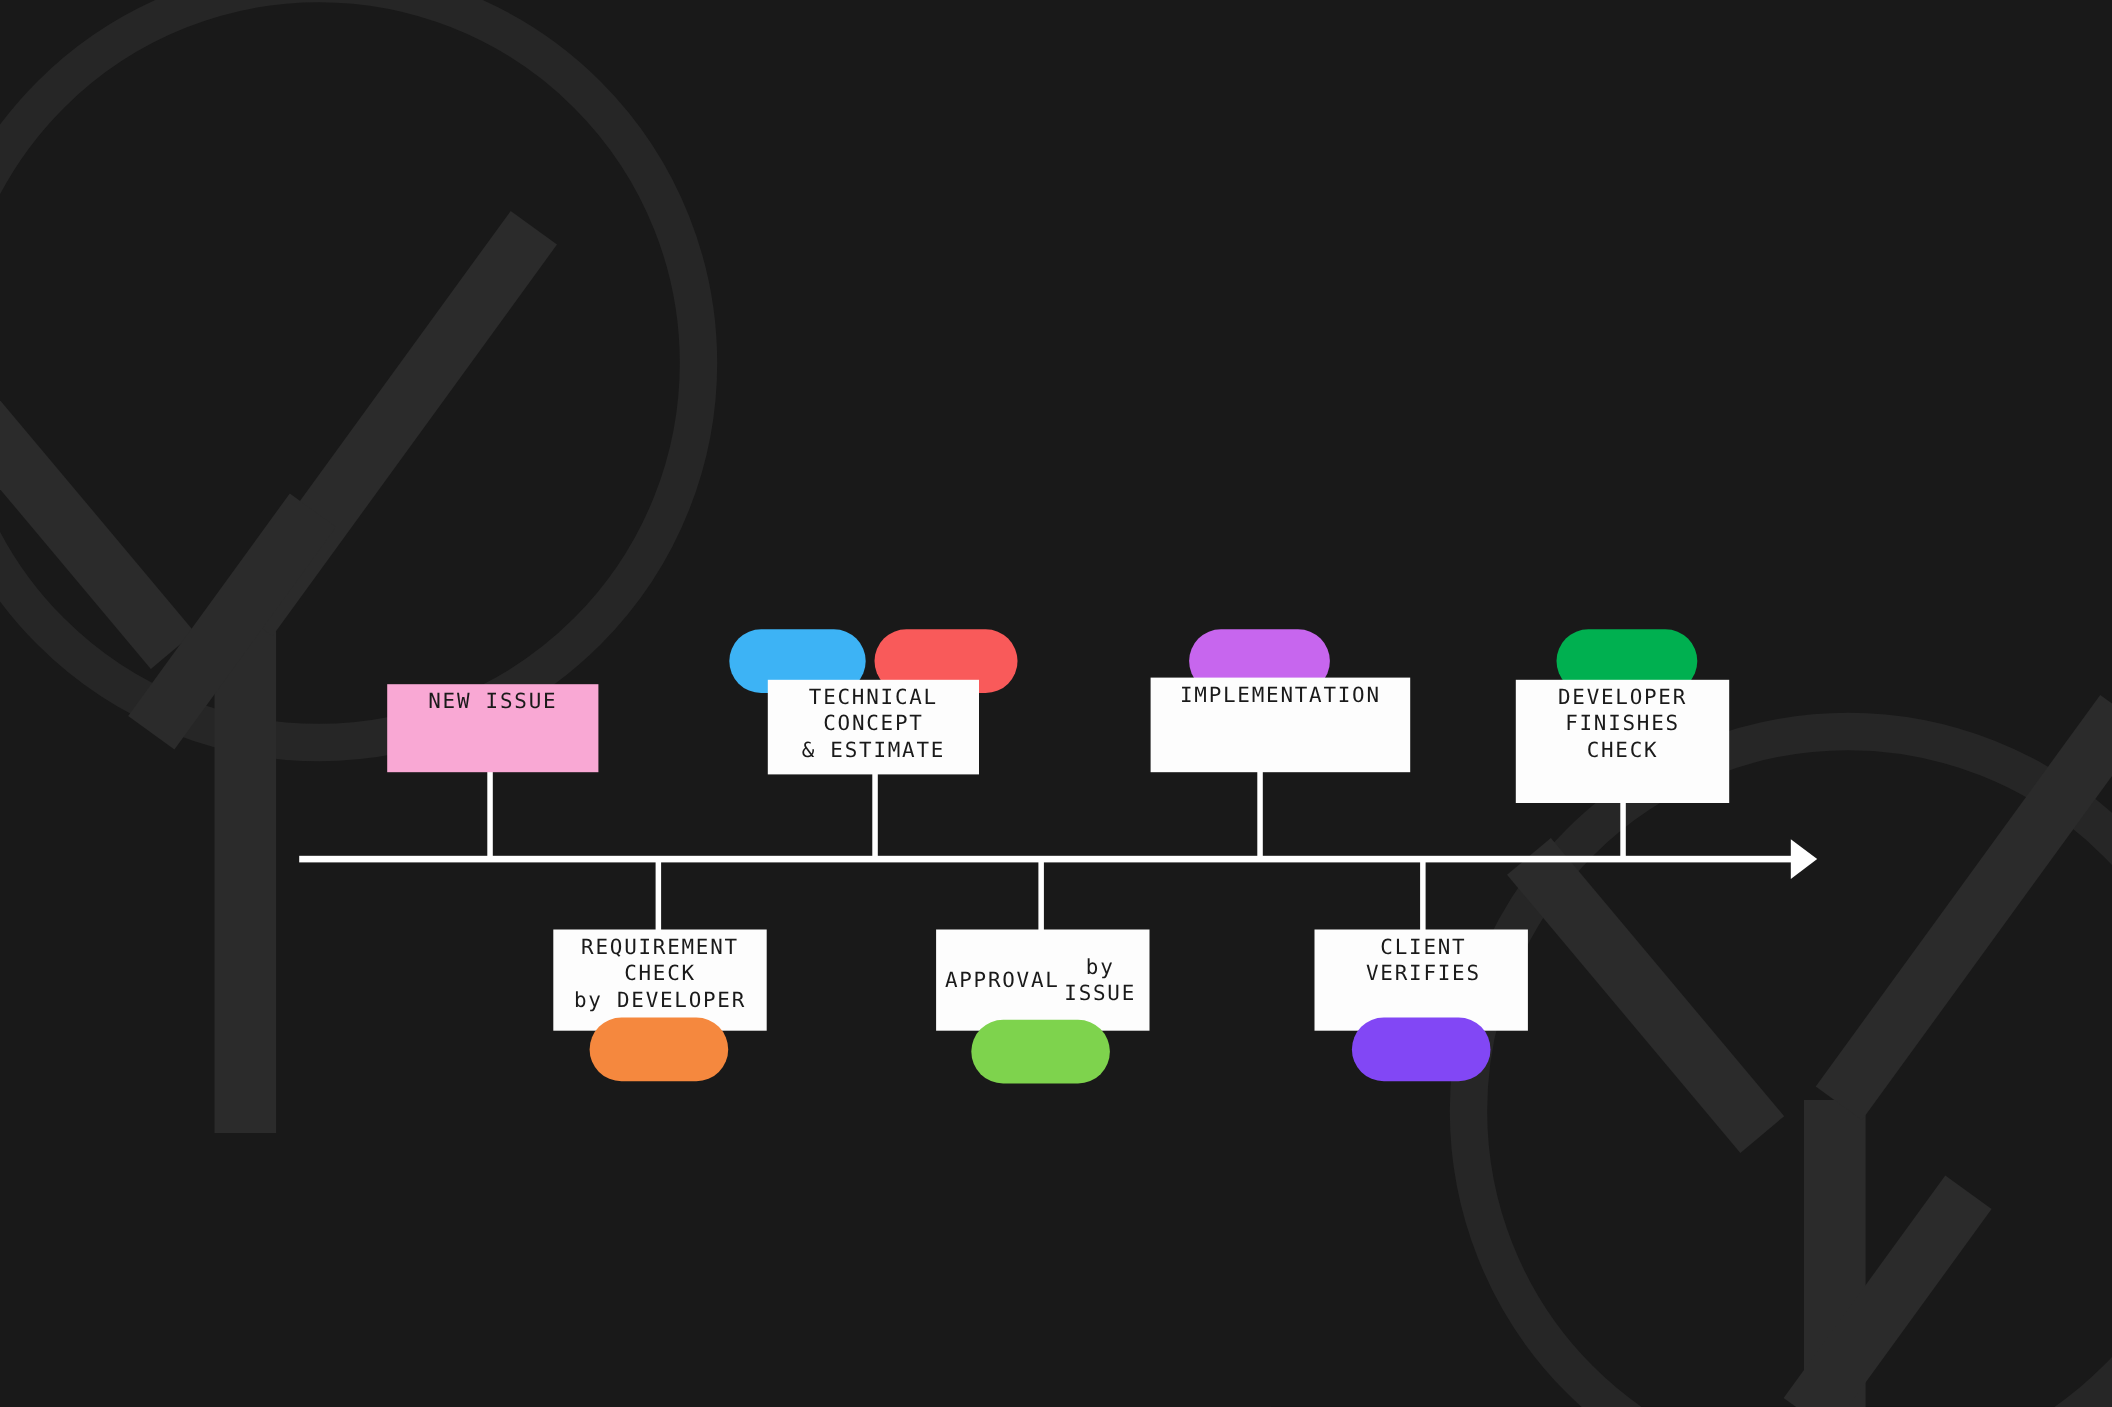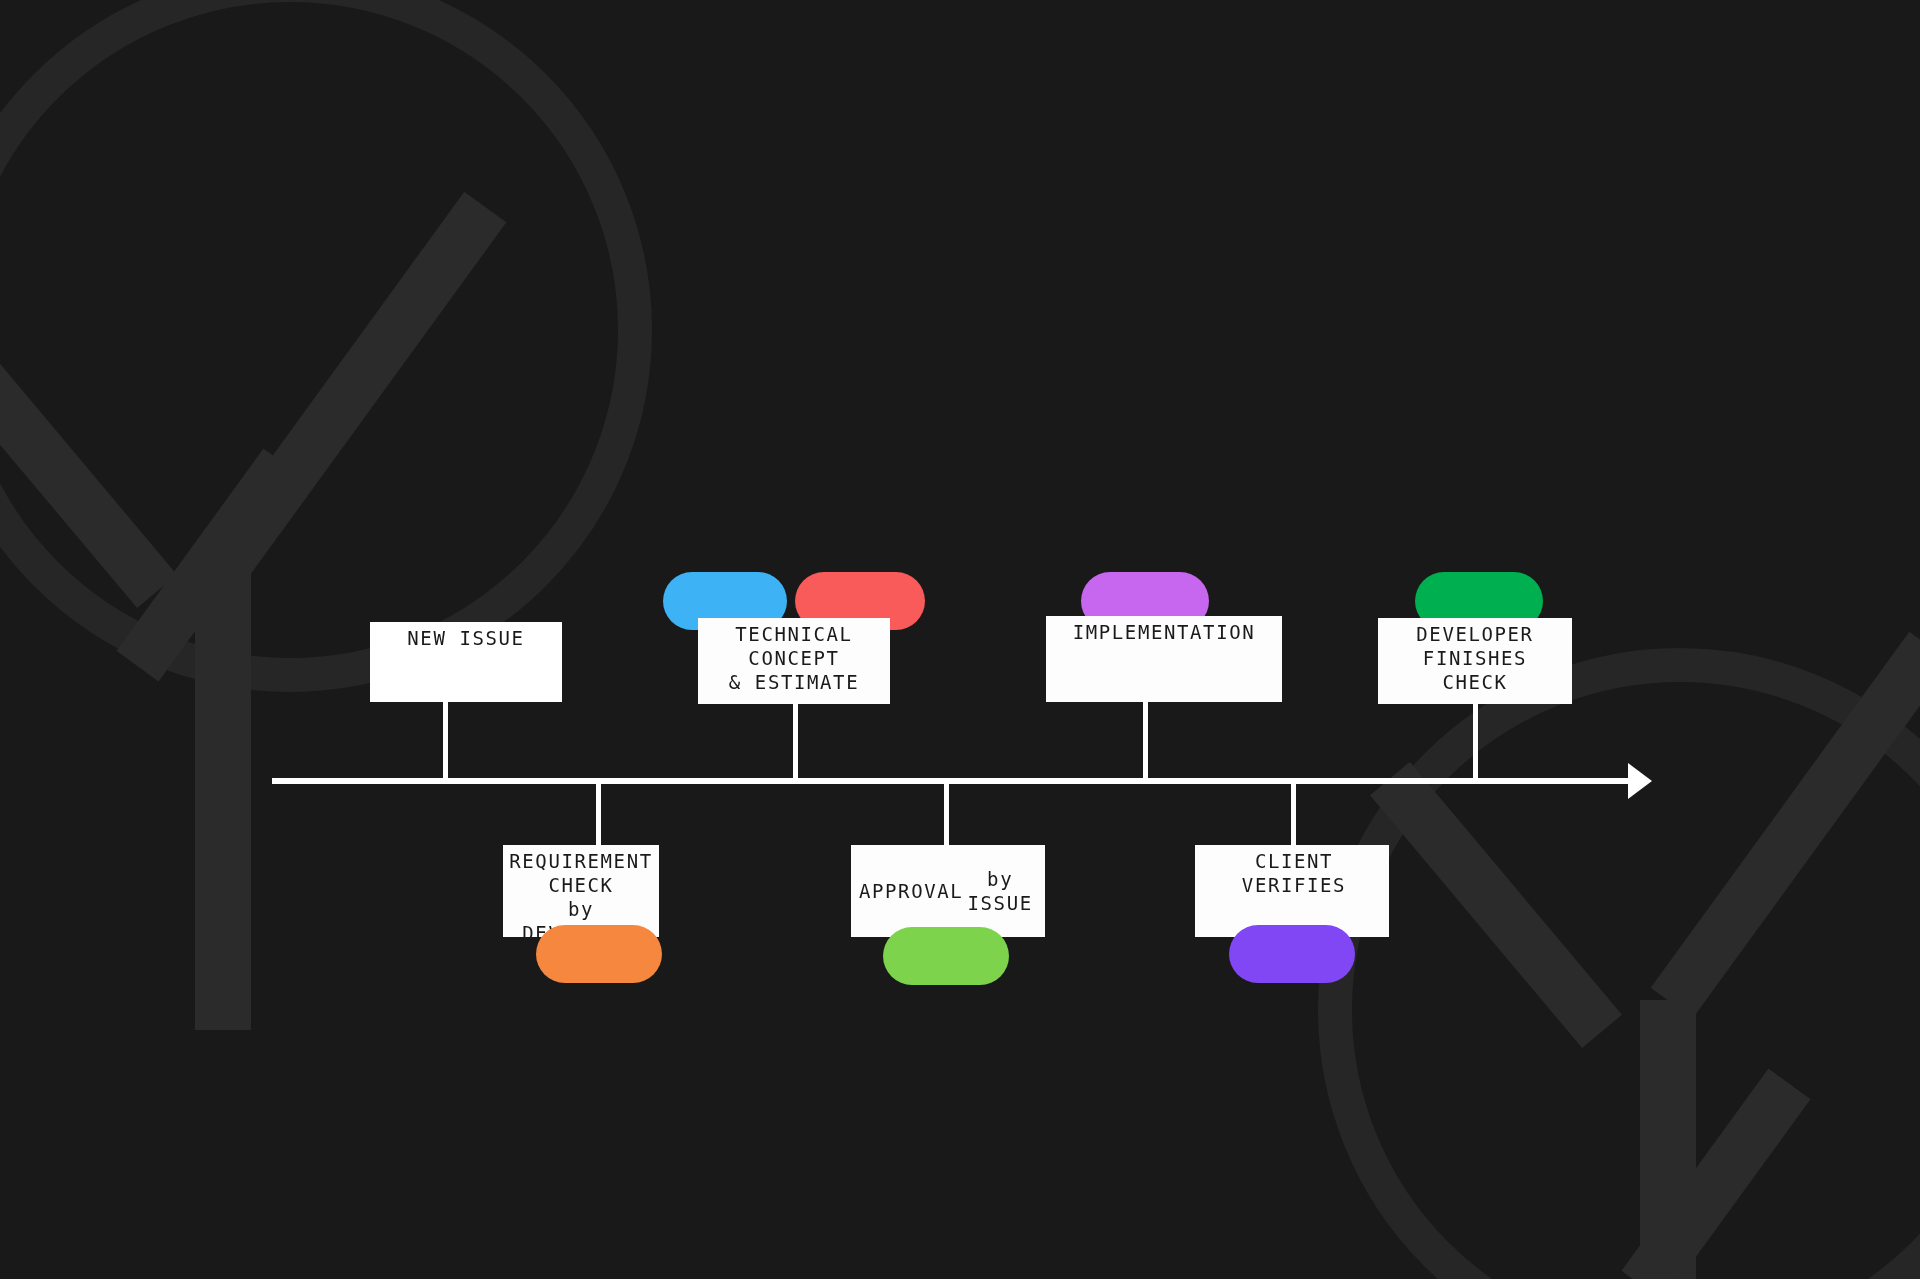--- a/index.html
+++ b/index.html
@@ -124,21 +124,21 @@
       <rect x="1690" y="1060" width="52" height="250" transform="rotate(36 1716 1185)"></rect>
     </g>
   </svg>
 
 
   <div id="timeline-axis" style="background: rgb(255, 255, 255);"></div>
   <div id="timeline-arrowhead" style="border-left-color: rgb(255, 255, 255);"></div>
 
   <div class="node">
     <div class="node-stem" style="left: 443px; top: 700px; height: 82px; background: rgb(255, 255, 255);"></div>
-    <div class="node-card" style="left: 370px; top: 622px; width: 192px; height: 80px; flex-direction: column; background: #ffffff; color: rgb(26, 26, 26);">
+    <div class="node-card" style="left: 352px; top: 622px; width: 192px; height: 80px; flex-direction: column; background: #f9a8d4; color: rgb(26, 26, 26);">
       <span>NEW ISSUE</span>
     </div>
   </div>
 
   <div class="node">
     <div class="node-stem" style="left: 793px; top: 700px; height: 82px; background: rgb(255, 255, 255);"></div>
     <div class="pill" id="pill-n2-a" style="left: 663px; top: 572px; width: 124px; height: 58px; background: rgb(61, 179, 245);"></div>
     <div class="pill" id="pill-n2-b" style="left: 795px; top: 572px; width: 130px; height: 58px; background: rgb(249, 90, 90);"></div>
     <div class="node-card" style="left: 698px; top: 618px; width: 192px; height: 86px; flex-direction: column; background: rgb(253, 253, 253); color: rgb(26, 26, 26);">
       <span>TECHNICAL CONCEPT</span>
@@ -150,29 +150,29 @@
     <div class="node-stem" style="left: 1143px; top: 700px; height: 82px; background: rgb(255, 255, 255);"></div>
     <div class="pill" id="pill-n3" style="left: 1081px; top: 572px; width: 128px; height: 58px; background: rgb(199, 102, 238);"></div>
     <div class="node-card" style="left: 1046px; top: 616px; width: 236px; height: 86px; flex-direction: column; background: rgb(253, 253, 253); color: rgb(26, 26, 26);">
       <span>IMPLEMENTATION</span>
     </div>
   </div>
 
   <div class="node">
     <div class="node-stem" style="left: 1473px; top: 700px; height: 82px; background: rgb(255, 255, 255);"></div>
     <div class="pill" id="pill-n4" style="left: 1415px; top: 572px; width: 128px; height: 58px; background: rgb(0, 176, 80);"></div>
-    <div class="node-card" style="left: 1378px; top: 618px; width: 194px; height: 86px; flex-direction: column; background: rgb(253, 253, 253); color: rgb(26, 26, 26);">
+    <div class="node-card" style="left: 1378px; top: 618px; width: 194px; height: 112px; flex-direction: column; background: rgb(253, 253, 253); color: rgb(26, 26, 26);">
       <span>DEVELOPER FINISHES</span>
       <span>CHECK</span>
     </div>
   </div>
 
   <div class="node">
     <div class="node-stem" style="left: 596px; top: 782px; height: 66px; background: rgb(255, 255, 255);"></div>
-    <div class="node-card" style="left: 503px; top: 845px; width: 156px; height: 92px; flex-direction: column; background: rgb(253, 253, 253); color: rgb(26, 26, 26);">
+    <div class="node-card" style="left: 503px; top: 845px; width: 194px; height: 92px; flex-direction: column; background: rgb(253, 253, 253); color: rgb(26, 26, 26);">
       <span>REQUIREMENT CHECK</span>
       <span>by DEVELOPER</span>
     </div>
     <div class="pill below" id="pill-n5" style="left: 536px; top: 925px; width: 126px; height: 58px; background: rgb(245, 136, 62);"></div>
   </div>
 
   <div class="node">
     <div class="node-stem" style="left: 944px; top: 782px; height: 66px; background: rgb(255, 255, 255);"></div>
     <div class="node-card" style="left: 851px; top: 845px; width: 194px; height: 92px; background: rgb(253, 253, 253); color: rgb(26, 26, 26);">
       <span>APPROVAL</span>

